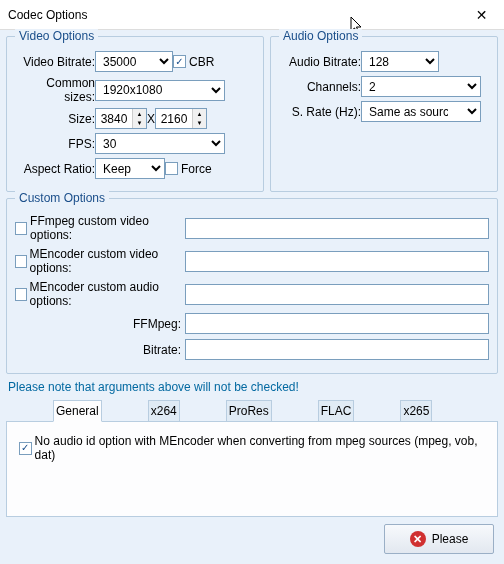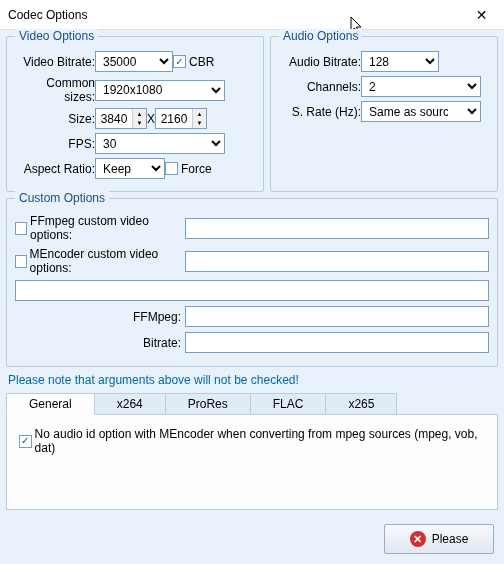--- a/index.html
+++ b/index.html
@@ -146,25 +146,26 @@
   .custom-row input.txt { flex: 1; }
   .note { margin: 6px 2px; color: #0369a1; }
   .tabs {
     display: flex;
     border-bottom: 1px solid #b8cde0;
     margin-top: 4px;
   }
   .tab {
     border: 1px solid #b8cde0;
     border-bottom: none;
-    padding: 3px 22px;
+    padding: 3px 2px;
     margin-right: -1px;
     background: #e0ebf5;
     cursor: pointer;
     position: relative;
+    margin-left: 47px;
   }
   .tab.active {
     background: #fdfdfe;
     z-index: 2;
     border-bottom: 1px solid #fdfdfe;
     margin-bottom: -1px;
   }
   .tab-panel {
     border: 1px solid #b8cde0;
     border-top: none;
@@ -326,20 +327,24 @@
       <input class="txt" style="">
     </div>
     <div class="custom-row">
       <label class="custom-label">
         <span class="chk-box"></span>
         <span>MEncoder custom video options:</span>
       </label>
       <input class="txt" style="">
     </div>
     <div class="custom-row">
+      <label class="custom-label">
+        <span class="chk-box"></span>
+        <span>MEncoder custom audio options:</span>
+      </label>
       <input class="txt" style="">
     </div>
     <div class="custom-row">
       <span class="custom-label plain">FFMpeg:</span>
       <input class="txt" style="">
     </div>
     <div class="custom-row">
       <span class="custom-label plain">Bitrate:</span>
       <input class="txt" style="">
     </div>

